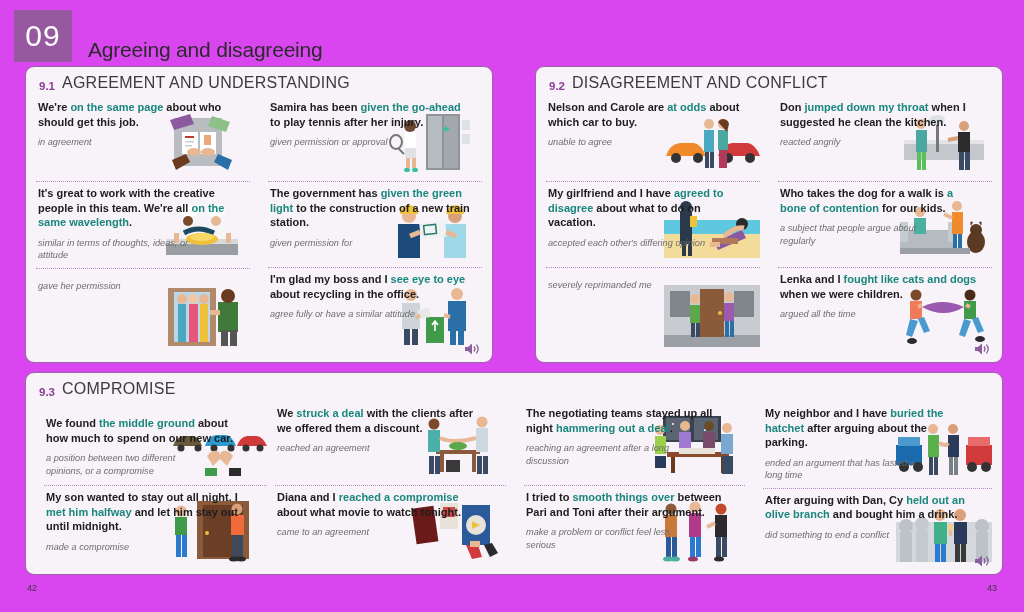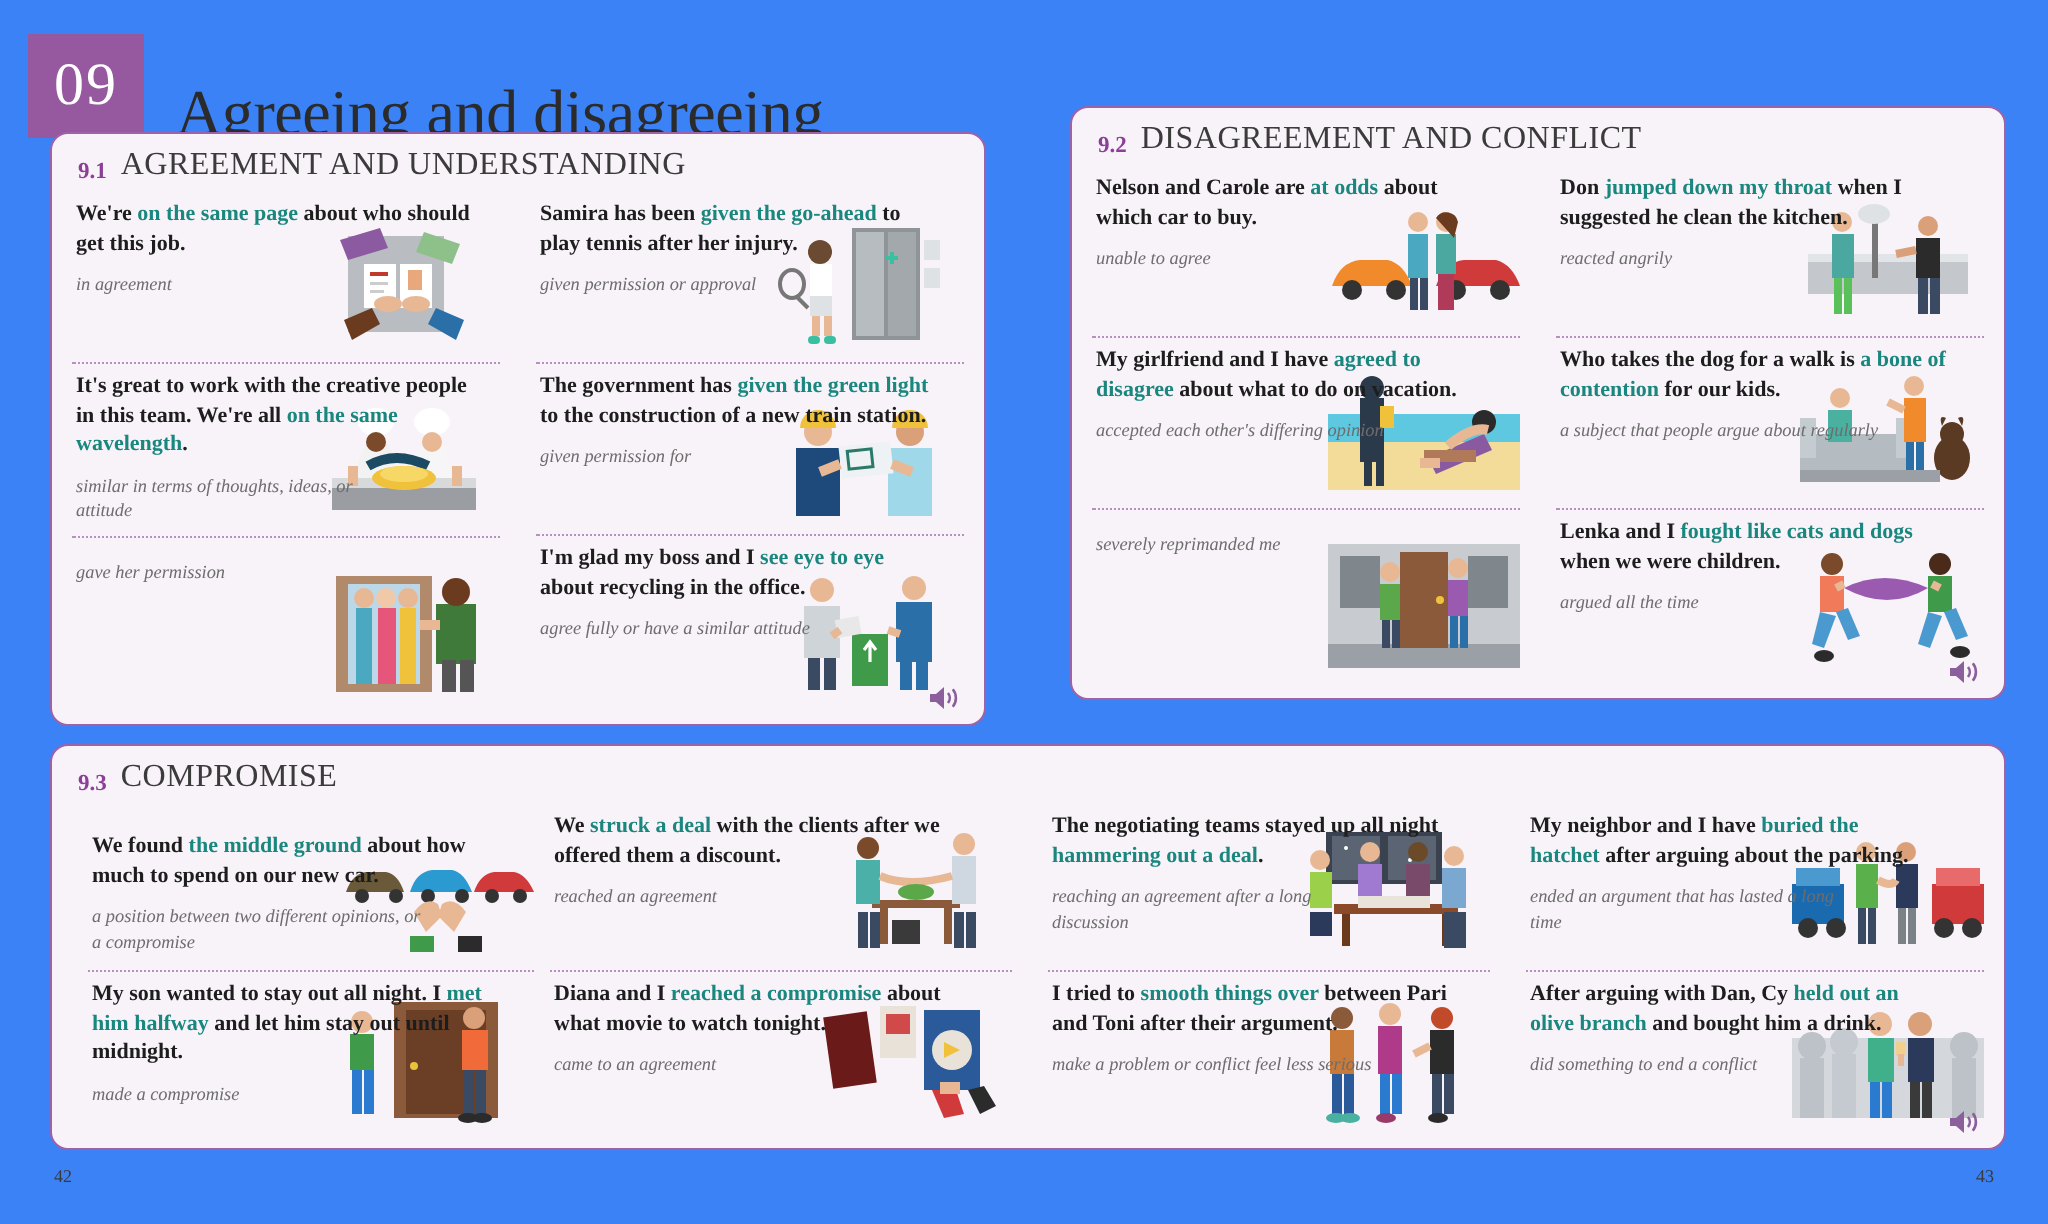--- a/index.html
+++ b/index.html
@@ -5,50 +5,49 @@
   * { box-sizing: border-box; margin: 0; padding: 0; }
   html, body {
     width: 1024px; height: 612px;
     background: #ffffff;
     font-family: "Liberation Sans", sans-serif;
     overflow: hidden;
   }
   .page {
     position: relative;
     width: 1024px; height: 612px;
-    background: #3b82f6;
-    font-family: Liberation Serif, serif;
+    background: #d946ef;
   }
   
   .header { position: absolute; left: 14px; top: 10px; display: flex; align-items: center; }
   .chapter-badge {
     width: 58px; height: 52px;
     background: #96589f;
     display: flex; align-items: center; justify-content: center;
   }
   .chapter-badge span {
     color: #ffffff; font-size: 30px; font-weight: 300;
     letter-spacing: 1px; line-height: 1;
   }
   .chapter-title {
     margin-left: 16px;
-    font-size: 32px; font-weight: 300; color: #2b2b2b;
+    font-size: 21px; font-weight: 300; color: #2b2b2b;
     letter-spacing: -0.2px; white-space: nowrap; margin-top: 28px;
   }
   
   .card {
     position: absolute;
     background: #f8f2f9;
     border: 1.3px solid #9e62a8;
     border-radius: 9px;
     padding: 7px 10px 4px 10px;
     overflow: hidden;
   }
   #card-91 { left: 25px;  top: 66px;  width: 468px; height: 297px; }
-  #card-92 { left: 535px; top: 53px;  width: 468px; height: 297px; }
+  #card-92 { left: 535px; top: 66px;  width: 468px; height: 297px; }
   #card-93 { left: 25px;  top: 372px; width: 978px; height: 203px; }
 
   .card-head { display: flex; align-items: flex-end; gap: 7px; padding: 0 0 4px 3px; }
   .card-num { font-size: 11.5px; font-weight: bold; color: #8b3f96; }
   .card-head-title { font-size: 16px; color: #3b3b3b; letter-spacing: 0.25px; }
 
   .grid { display: flex; flex-wrap: wrap; }
   .col { width: 50%; }
   .col.left  { padding-right: 9px; }
   .col.right { padding-left: 9px; }

